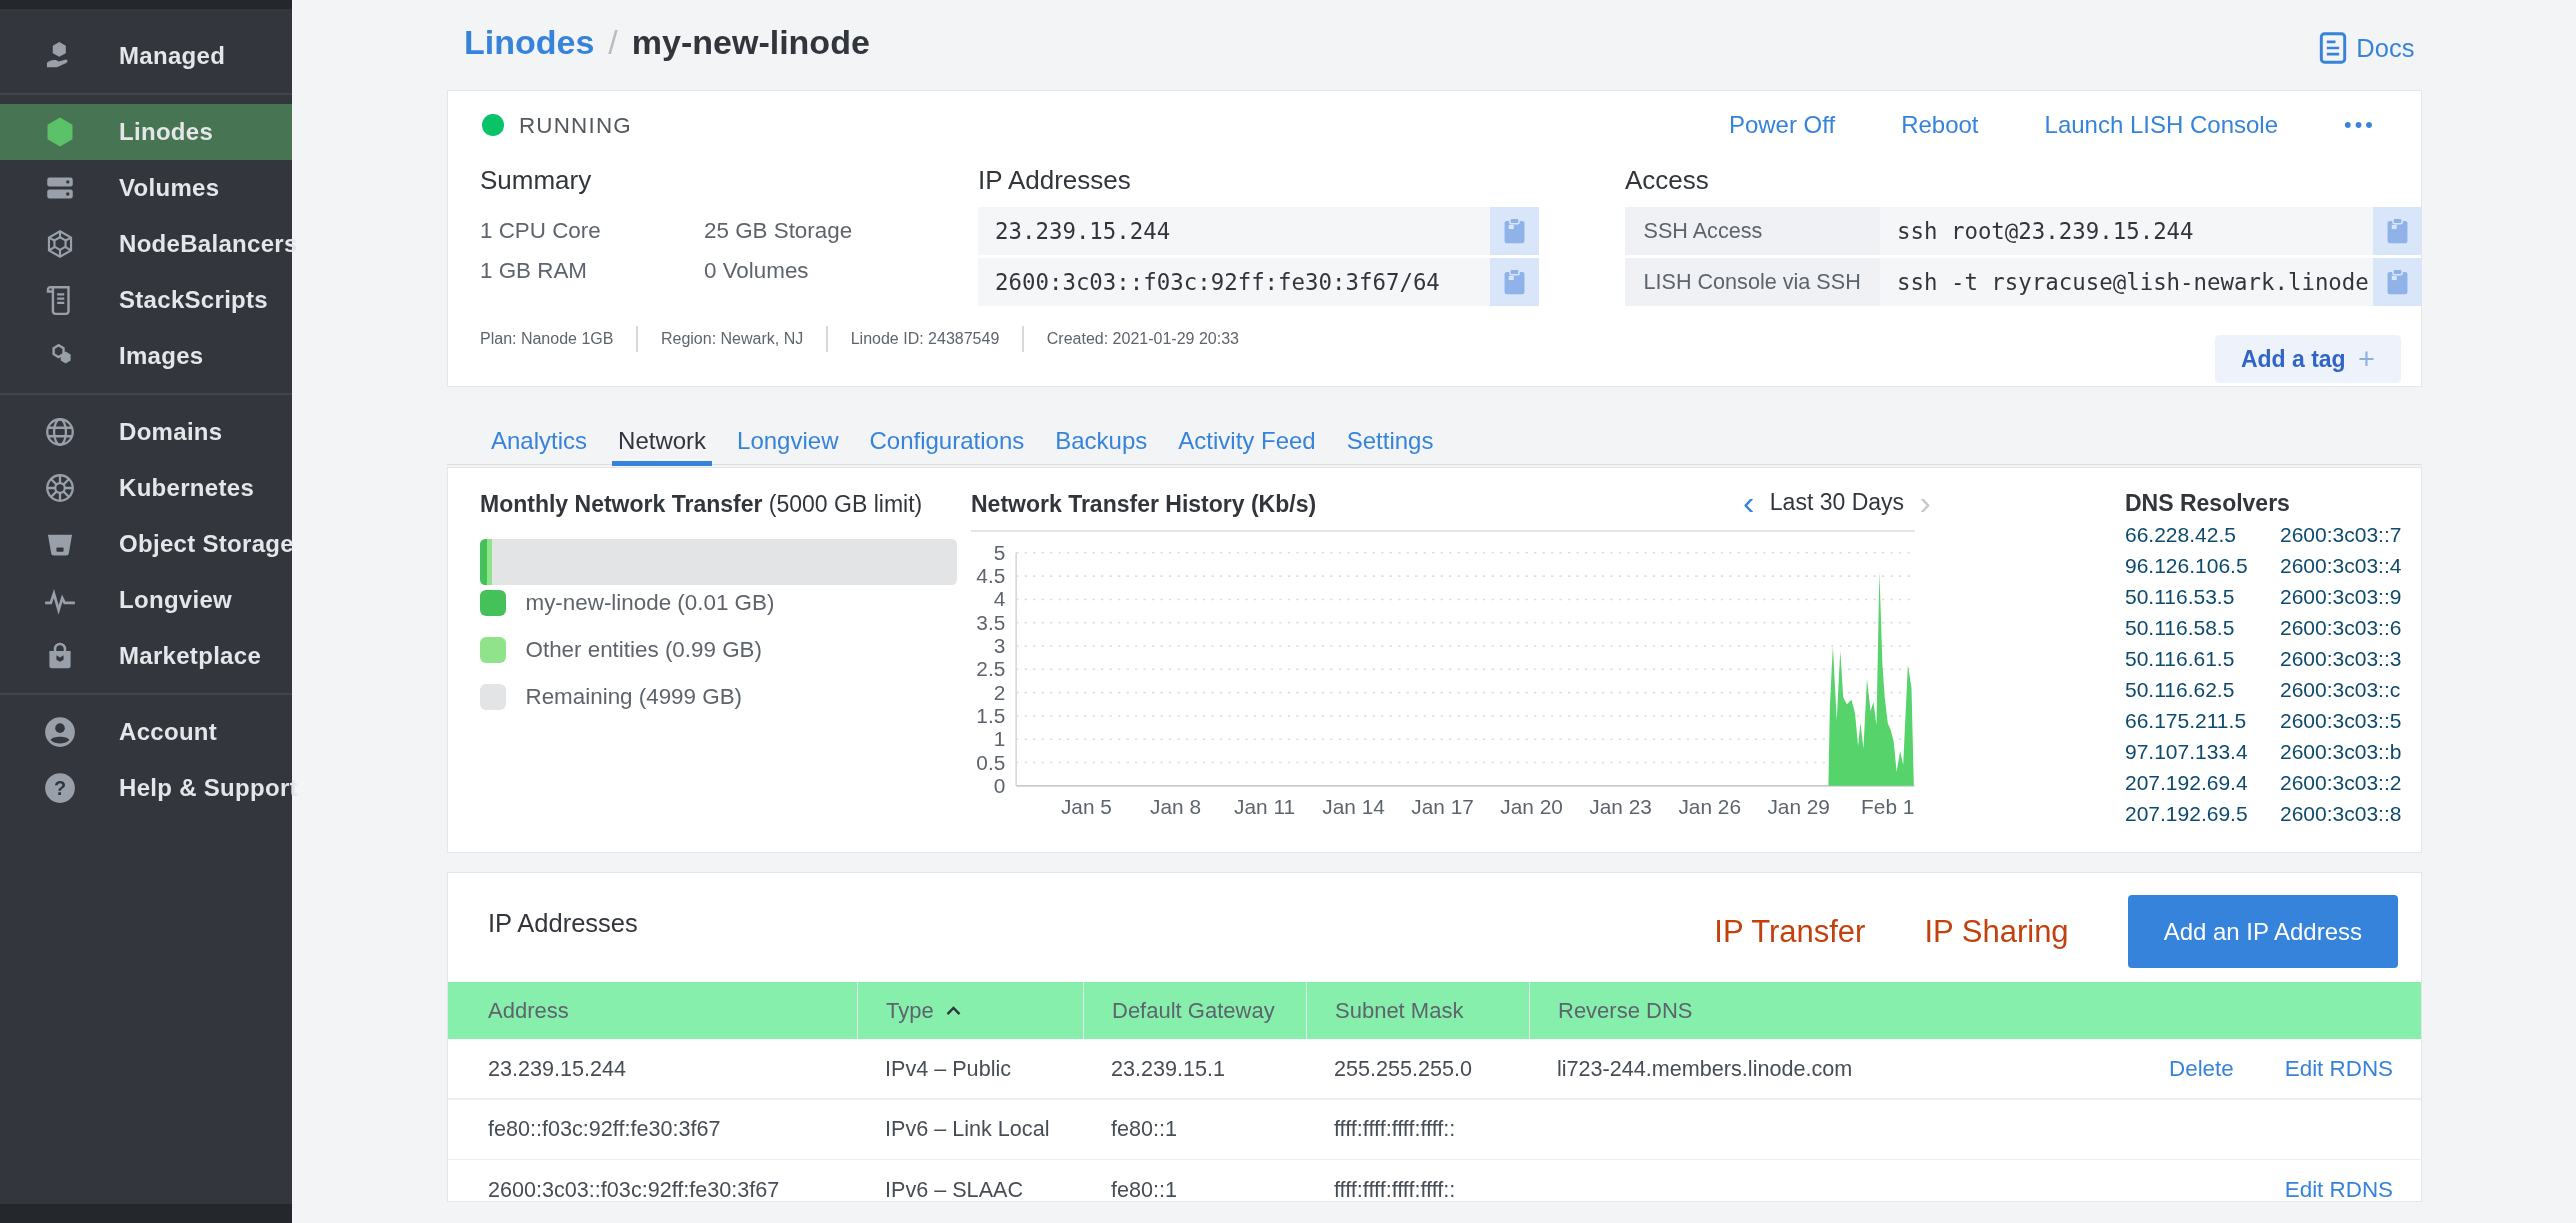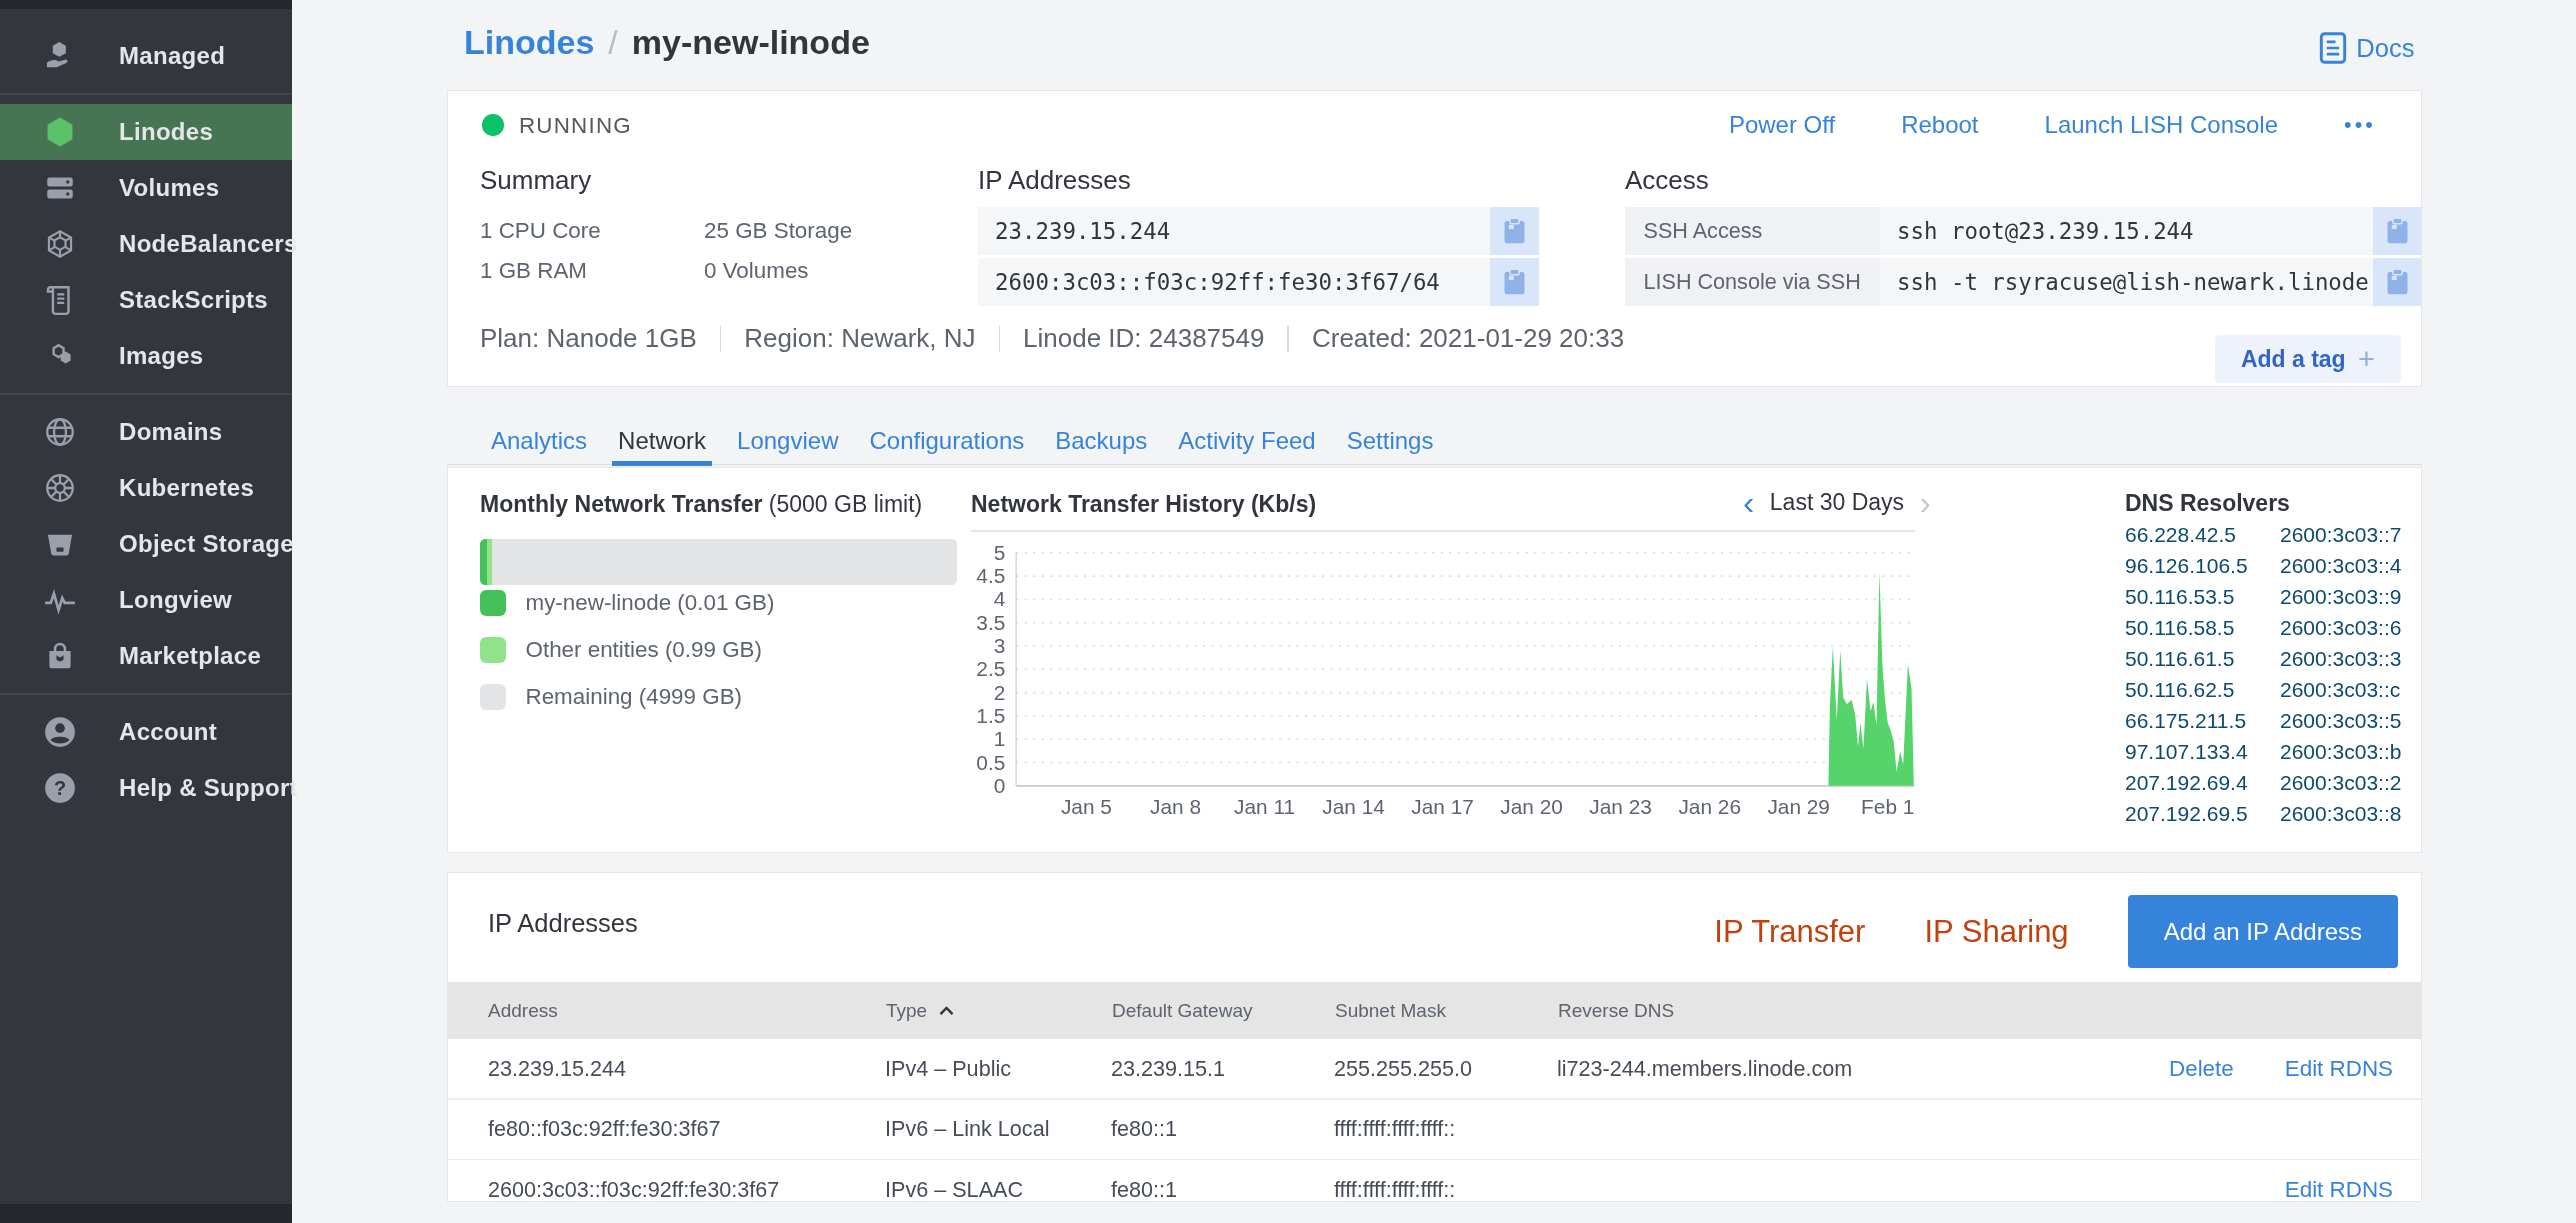--- a/index.html
+++ b/index.html
@@ -60,21 +60,21 @@
     justify-content:center; cursor:pointer; }
   .copy-btn svg { width:23px; height:28px; }
 
   
   .access { position:absolute; left:1145px; top:74px; width:797px;margin-left:32px; }
   .access-label { width:255px; flex:none; background:#eff1f4; color:#5d646d; font-size:21.6px;
     display:flex; align-items:center; padding-left:18.5px; white-space:nowrap; }
 
   
   .meta-row { position:absolute; left:32px; top:232px; height:31px; display:flex; align-items:center;
-    font-size:26px; color:#5e646e; white-space:nowrap; }
+    font-size:16px; color:#5e646e; white-space:nowrap; }
   .meta-sep { width:1.5px; height:26px; background:#d6d8db; margin:0 23px; }
   .add-tag { position:absolute; right:20px; top:244px; height:48px; padding:0 26px; background:#eef2fb;
     border-radius:4.6px; display:flex; align-items:center; gap:12.4px; font-size:23px; font-weight:bold;
     color:#3064c9; cursor:pointer; }
   .add-tag .plus { color:#90b0e0; font-weight:normal; font-size:29px; }
 
   
   .tabs { position:absolute; left:447px; top:417px; width:1975px; height:48px; display:flex;
     align-items:center; padding-left:44px; gap:31px; border-bottom:1.5px solid #dcdee1; }
   .tab { font-size:24px; color:#3683dc; position:relative; cursor:pointer; white-space:nowrap; }
@@ -105,22 +105,22 @@
   .dns-rows { margin-top:3.1px; font-size:21px; color:#0c4a6e; }
   .dns-row { display:flex; height:31px; align-items:center; }
   .dns-row .v4 { width:155px; flex:none; }
 
   
   .ipt-title { position:absolute; left:40px; top:36px; font-size:25.5px; color:#32363c; }
   .ipt-actions { position:absolute; right:23px; top:22.4px; height:73px; display:flex; align-items:center; gap:59px; }
   .ipt-link { font-size:31px; color:#c2410c; cursor:pointer; white-space:nowrap; }
   .add-ip-btn { height:73px; padding:0 36px; background:#3683dc; color:#fff; font-size:24px;
     display:flex; align-items:center; border-radius:3.9px; cursor:pointer; white-space:nowrap; }
-  .ipt-header { position:absolute; left:0; top:109px; width:100%; height:57px; background:#e5e5e5;
-    display:grid; grid-template-columns:409px 226px 223px 223px 1fr; font-size:19px; color:#5d646d; }
+  .ipt-header { position:absolute; left:0; top:109px; width:100%; height:57px; background:#86efac;
+    display:grid; grid-template-columns:409px 226px 223px 223px 1fr; font-size:22px; color:#5d646d; }
   .hcell { height:100%; display:flex; align-items:center; padding-left:28px; border-left:1.5px solid #e4e6e9; }
   .hcell:first-child { padding-left:40px; border-left:none; }
   .sort-caret { margin-left:10.8px; display:inline-flex; }
   .sort-caret svg { width:17px; height:10px; }
   .ipt-rows { position:absolute; left:0; top:166px; width:100%; display:flex; flex-direction:column; gap:1.5px; background:#eceef0; }
   .ipt-row { position:relative; height:59px; background:#fff; display:grid;
     grid-template-columns:409px 226px 223px 223px 1fr; align-items:center; font-size:21.6px; color:#474d56; }
   .ipt-row .cell { padding-left:28px; white-space:nowrap; overflow:hidden; }
   .ipt-row .cell:first-child { padding-left:40px; }
   .row-actions { position:absolute; right:28px; top:0; height:100%; display:flex; align-items:center;

